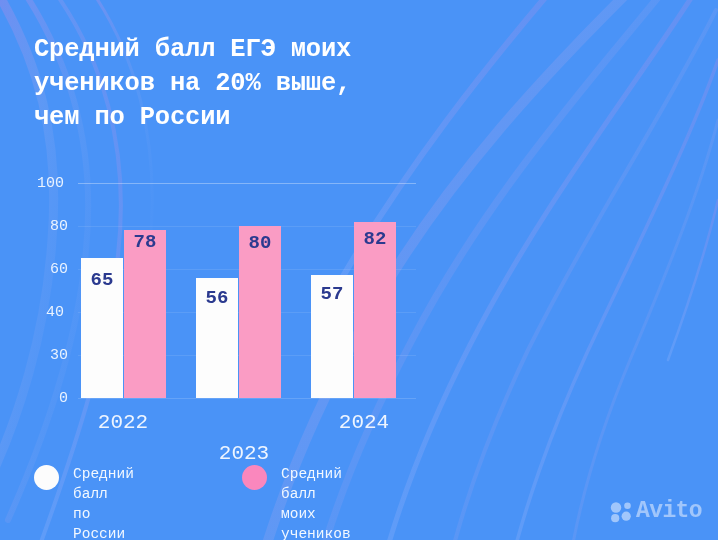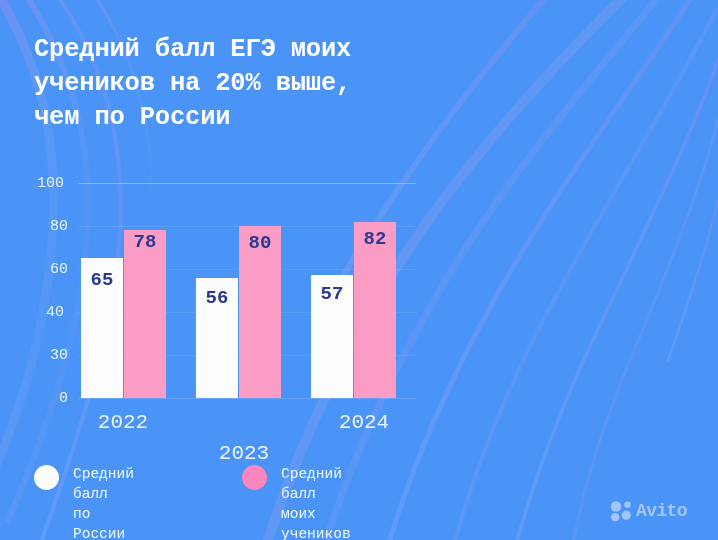--- a/index.html
+++ b/index.html
@@ -115,21 +115,21 @@
   #watermark {
     position: absolute;
     left: 609px;
     top: 500px;
     display: flex;
     align-items: center;
     opacity: 0.55;
   }
   #watermark .wm-text {
     color: #e8f1ff;
-    font-size: 18px;
+    font-size: 23px;
     font-weight: bold;
     letter-spacing: -0.6px;
     margin-left: 3px;
     line-height: 1;
   }
 </style>
 </head>
 <body>
 
 <div id="poster">

